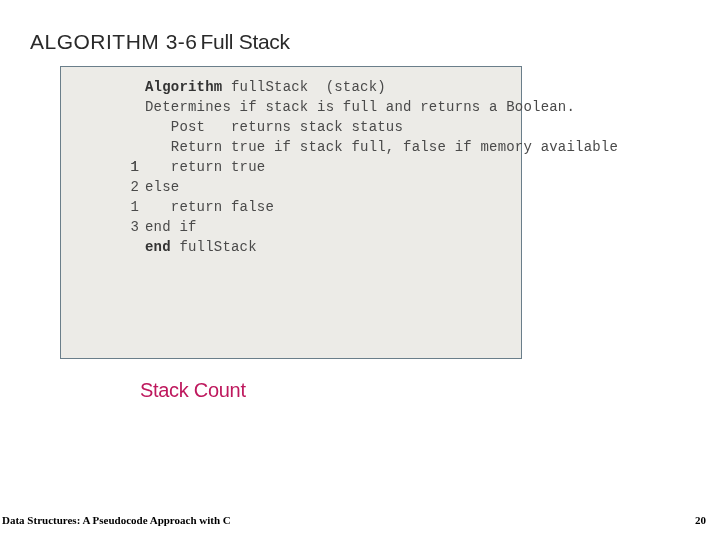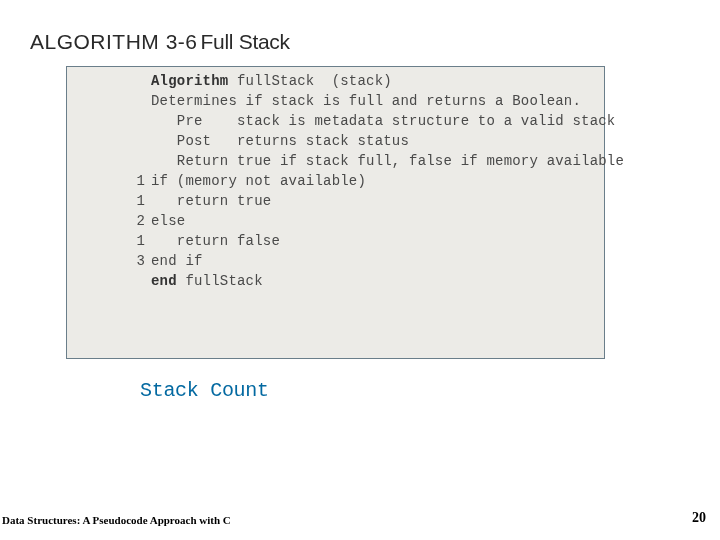--- a/index.html
+++ b/index.html
@@ -32,27 +32,27 @@
     letter-spacing: 0.5px;
     text-align: right;
   }
   .algo-heading .name {
     font-weight: 300;
     margin-left: 3px;
   }
   .algo-box {
     position: absolute;
     top: 66px;
-    left: 66px;
-    width: 539px;
+    left: 60px;
+    width: 462px;
     height: 293px;
     background: #ecebe7;
     border: 1px solid #6a7e8a;
     box-sizing: border-box;
-    padding: 4px 22px 10px 84px;
+    padding: 10px 22px 10px 84px;
     font-family: 'Courier New', Courier, monospace;
     font-size: 14px;
     line-height: 20px;
     color: #4a4a4a;
     letter-spacing: 0.2px;
   }
   .algo-box .row {
     position: relative;
     white-space: pre;
   }
@@ -63,63 +63,62 @@
     text-align: right;
   }
   .algo-box .b {
     font-weight: bold;
     color: #333;
   }
   .sub-heading {
     position: absolute;
     top: 379px;
     left: 140px;
-    font-family: Liberation Mono, monospace;
+    font-family: Liberation Sans, sans-serif;
     font-stretch: condensed;
     font-weight: 300;
     font-size: 20px;
-    color: #0369a1;
+    color: #be185d;
     letter-spacing: -0.3px;
     text-align: right;
   }
   .footer-left {
     position: absolute;
     left: 2px;
     bottom: 14px;
     font-family: Georgia, 'Times New Roman', serif;
     font-weight: bold;
     font-size: 11px;
     color: #000;
   }
   .footer-right {
     position: absolute;
     right: 14px;
     bottom: 14px;
     font-family: Georgia, 'Times New Roman', serif;
     font-weight: bold;
-    font-size: 14px;
+    font-size: 11px;
     color: #000;
   }
 </style>
 </head>
 <body>
 
 <div class="slide">
 
   <div class="algo-heading">
     <span class="label">ALGORITHM 3-6</span><span class="name">Full Stack</span>
   </div>
 
   <div class="algo-box">
     <div class="row"><span class="b">Algorithm</span><span> fullStack  (stack)</span></div>
     <div class="row">Determines if stack is full and returns a Boolean.</div>
-    <div class="row">   Pre    stack is metadata structure to a valid stack</div>
     <div class="row">   Post   returns stack status</div>
     <div class="row">   Return true if stack full, false if memory available</div>
-    <div class="row"><span class="num">1</span><span>if (memory not available)</span></div>
+    <div class="row"><span class="num">1</span></div>
     <div class="row"><span class="num">1</span><span>   return true</span></div>
     <div class="row"><span class="num">2</span><span>else</span></div>
     <div class="row"><span class="num">1</span><span>   return false</span></div>
     <div class="row"><span class="num">3</span><span>end if</span></div>
     <div class="row"><span class="b">end</span><span> fullStack</span></div>
   </div>
 
   <div class="sub-heading">Stack Count</div>
 
   <div class="footer-left">Data Structures: A Pseudocode Approach with C</div>

